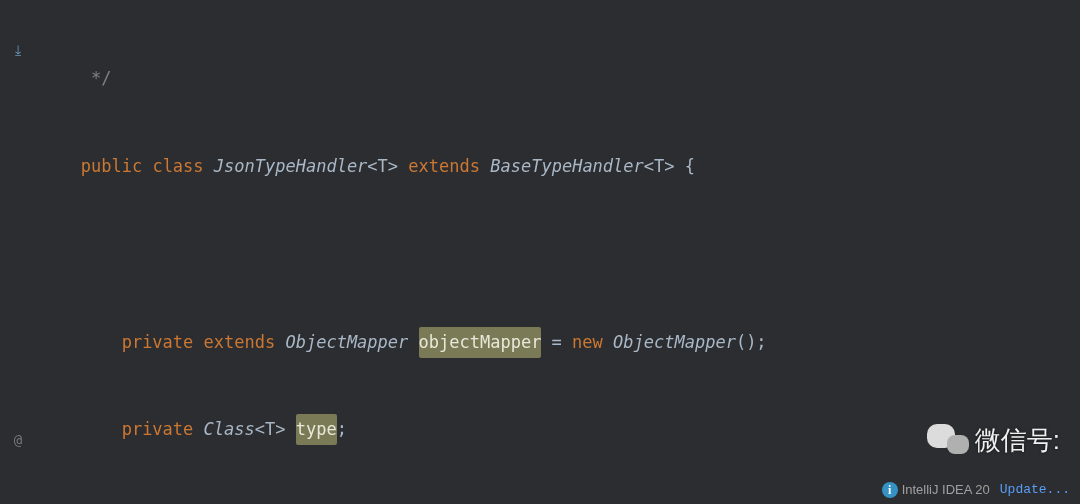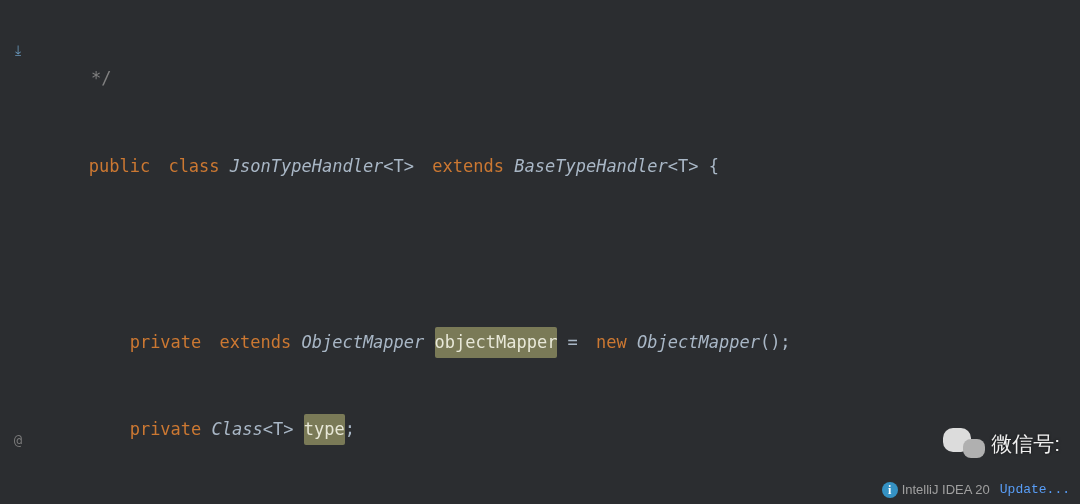--- a/index.html
+++ b/index.html
@@ -43,40 +43,40 @@
       flex: 1;
       padding-top: 6px;
       padding-left: 14px;
       white-space: pre;
     }
     .line {
       height: 30px;
       display: flex;
       align-items: center;
     }
-    .kw { color: #cc7832; margin-left: 8px; }
+    .kw { color: #cc7832; }
     .type { color: #a9b7c6; }
     .cls { color: #a9b7c6; font-style: italic; }
     .comment { color: #808080; }
     .punc { color: #a9b7c6; }
     .highlight {
       background: #7a7a57;
       color: #e8e8d8;
       border-radius: 2px;
       padding: 1px 0;
     }
     .watermark {
       position: absolute;
       bottom: 42px;
       right: 20px;
       display: flex;
       align-items: center;
       color: #f0f0f0;
       font-family: sans-serif;
-      font-size: 21px;
+      font-size: 26px;
       text-shadow: 0 0 3px rgba(0,0,0,0.6);
     }
     .wechat-logo {
       width: 44px;
       height: 36px;
       position: relative;
       margin-right: 4px;
     }
     .wechat-logo::before {
       content: '';

